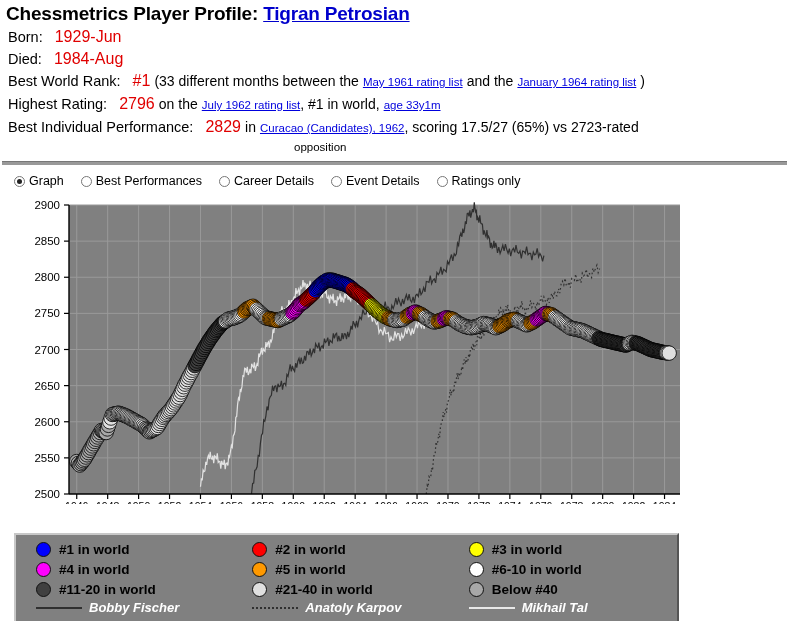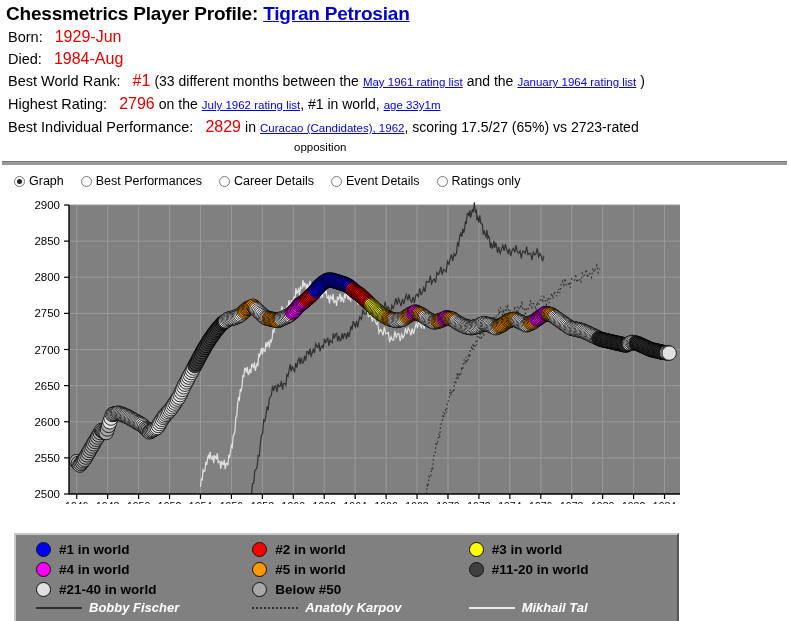--- a/index.html
+++ b/index.html
@@ -741,30 +741,34 @@
         </div>
         <div class="lg-item">
           <span class="dot" style="background: rgb(255, 0, 255);"></span>
           <span class="lg-text">#4 in world</span>
         </div>
         <div class="lg-item">
           <span class="dot" style="background: rgb(255, 153, 0);"></span>
           <span class="lg-text">#5 in world</span>
         </div>
         <div class="lg-item">
+          <span class="dot" style="background: rgb(255, 255, 255);"></span>
+          <span class="lg-text">#6-10 in world</span>
+        </div>
+        <div class="lg-item">
           <span class="dot" style="background: rgb(64, 64, 64);"></span>
           <span class="lg-text">#11-20 in world</span>
         </div>
         <div class="lg-item">
           <span class="dot" style="background: rgb(224, 224, 224);"></span>
           <span class="lg-text">#21-40 in world</span>
         </div>
         <div class="lg-item">
           <span class="dot" style="background: rgb(168, 168, 168);"></span>
-          <span class="lg-text">Below #50</span>
+          <span class="lg-text">Below #40</span>
         </div>
       </div>
     <div class="lines-row" id="legend-lines">
         <div class="ln-item">
           <span class="ln solid-dark"></span>
           <span class="ln-text">Bobby Fischer</span>
         </div>
         <div class="ln-item">
           <span class="ln dotted-dark"></span>
           <span class="ln-text">Anatoly Karpov</span>

